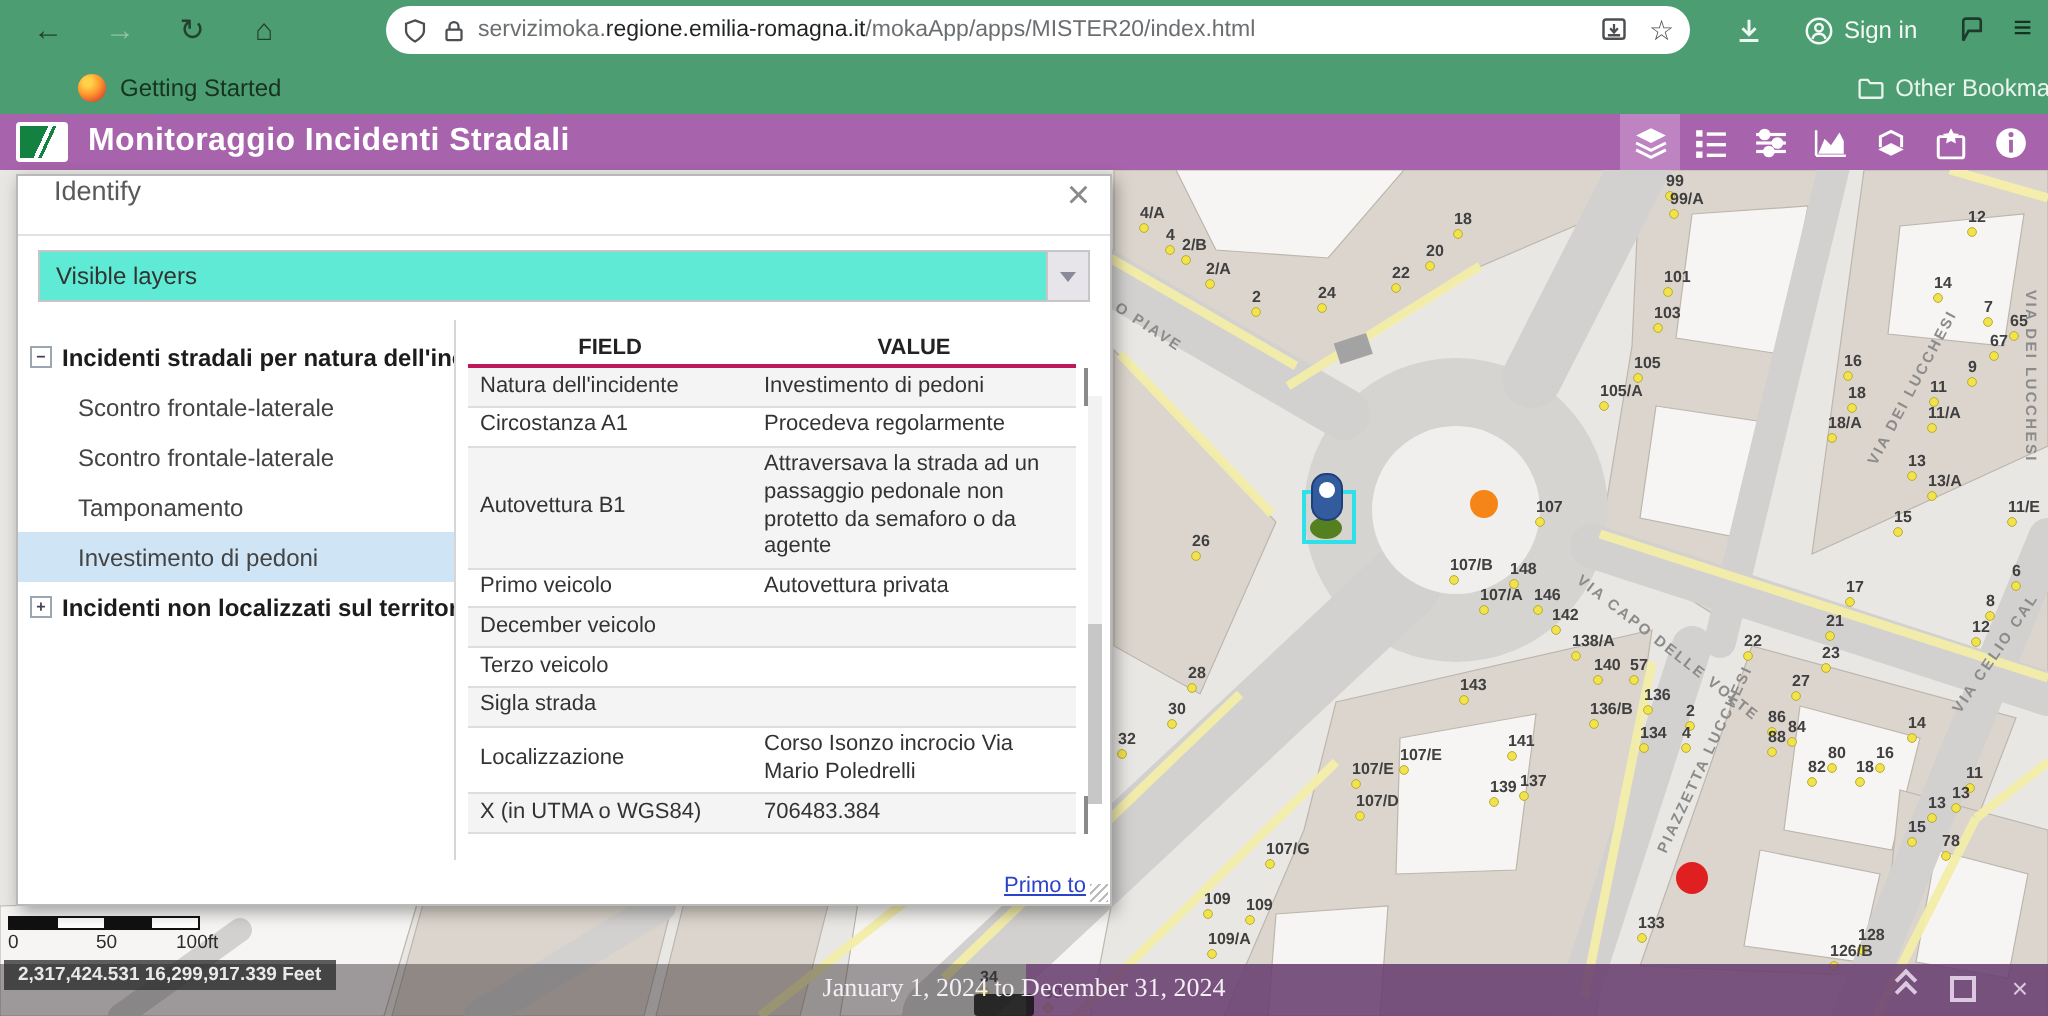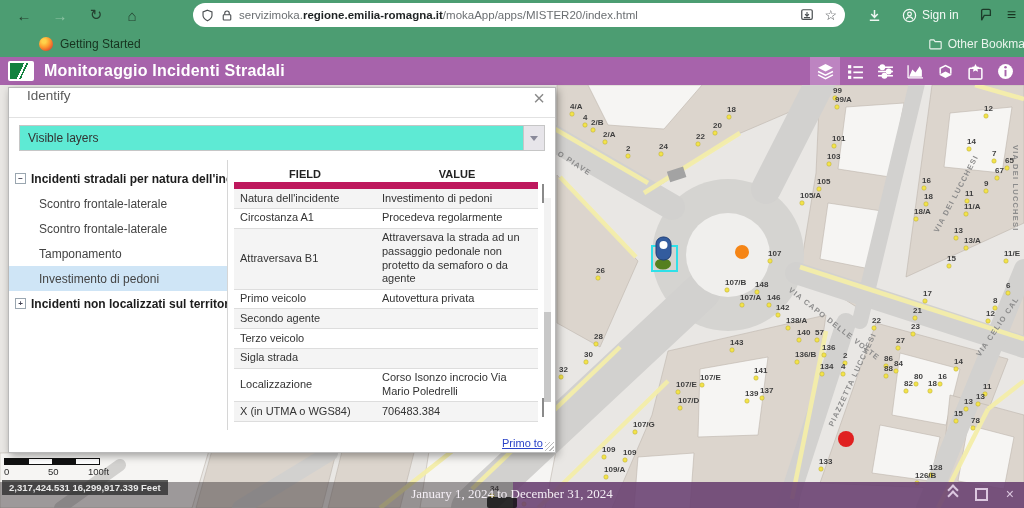--- a/index.html
+++ b/index.html
@@ -11,21 +11,21 @@
         font-family:"Liberation Sans",sans-serif;background:#e9e7e4;}
   
   .toolbar{position:absolute;left:0;top:0;width:1024px;height:30px;background:var(--green);
            display:flex;align-items:center;}
   .tb-icon{width:24px;height:24px;display:flex;align-items:center;justify-content:center;
            color:#24402f;font-size:15px;margin-left:12px;border-radius:4px;}
   .tb-icon.disabled{color:#8ec4a5;}
   .url-pill{position:absolute;left:193px;top:3px;width:652px;height:24px;background:#fff;
             border-radius:13px;display:flex;align-items:center;padding:0 8px;box-sizing:border-box;}
   .url-text{font-size:11.5px;color:#6b6f72;margin-left:6px;white-space:nowrap;overflow:hidden;flex:1;}
-  .url-text b{color:#1f2324;font-weight:700;}
+  .url-text b{color:#1f2324;font-weight:400;}
   .pill-right{display:flex;align-items:center;gap:10px;margin-left:4px;color:#4b4f52;}
   .tb-right{position:absolute;right:8px;top:0;height:30px;display:flex;align-items:center;gap:14px;}
   .signin{display:flex;align-items:center;gap:5px;color:#f4faf6;font-size:12px;padding:3px 6px;border-radius:4px;}
   .menu-glyph{color:#17331f;font-size:16px;font-weight:bold;}
   .bookmarks{position:absolute;left:0;top:30px;width:1024px;height:27px;background:var(--green);
              display:flex;align-items:center;font-size:12px;padding-left:27px;}
   .ff-logo{width:14px;height:14px;border-radius:50%;margin-left:12px;
            background:radial-gradient(circle at 35% 30%,#ffd24a 15%,#ff9a2e 45%,#e4572e 75%,#b5302a 100%);}
   .bm-label{color:#17331f;margin-left:7px;}
   .bm-right{position:absolute;right:10px;display:flex;align-items:center;gap:6px;color:#eaf4ed;}
@@ -62,21 +62,21 @@
   .tree{width:219px;border-right:1px solid #d6d6d6;padding-top:6px;box-sizing:border-box;overflow:hidden;}
   .tree-row{position:relative;height:25px;display:flex;align-items:center;font-size:12px;color:#444;cursor:pointer;}
   .tree-row .lbl{margin-left:30px;white-space:nowrap;}
   .tree-row.parent .lbl{font-weight:700;color:#1c1c1c;margin-left:22px;}
   .tree-row.selected{background:var(--sel);}
   .tbox{position:absolute;left:6px;width:9px;height:9px;border:1px solid #9aa6b0;background:#fff;
         font:700 8px/9px "Liberation Sans",sans-serif;color:#445;text-align:center;}
   .tablewrap{flex:1;padding:6px 4px 0 6px;position:relative;overflow:hidden;}
   .scrollzone{height:270px;overflow:hidden;margin-right:13px;}
   table.ftable{border-collapse:collapse;width:100%;font-size:11px;color:#333;table-layout:fixed;}
-  table.ftable th{font-weight:700;color:#222;text-align:center;padding:2px 4px;border-bottom:7px solid #be185d;font-size:11px;}
+  table.ftable th{font-weight:700;color:#222;text-align:center;padding:2px 4px;border-bottom:2px solid #be185d;font-size:11px;}
   table.ftable td{padding:2.5px 6px;border-bottom:1px solid #ddd;vertical-align:middle;line-height:1.25;
                   word-wrap:break-word;}
   table.ftable tr:nth-child(odd) td{background:#f4f4f4;}
   table.ftable col.c1{width:142px;}
   .vscroll{position:absolute;right:2px;top:24px;bottom:14px;width:11px;}
   .chev{width:7px;height:7px;border-right:2px solid #8a8a8a;border-bottom:2px solid #8a8a8a;margin:0 auto;}
   .chev.up{transform:rotate(-135deg);margin-top:2px;}
   .chev.down{transform:rotate(45deg);}
   .vtrack{position:absolute;top:14px;bottom:14px;left:2px;width:7px;background:#f2f2f2;}
   .vthumb{position:absolute;left:0;width:7px;background:#c7c7c7;top:56%;height:44%;}
@@ -557,29 +557,29 @@
             <tbody id="table-body">
                 <tr>
                   <td>Natura dell'incidente</td>
                   <td>Investimento di pedoni</td>
                 </tr>
                 <tr>
                   <td>Circostanza A1</td>
                   <td>Procedeva regolarmente</td>
                 </tr>
                 <tr>
-                  <td>Attraversava B1</td>
+                  <td>Autovettura B1</td>
                   <td>Attraversava la strada ad un passaggio pedonale non protetto da semaforo o da agente</td>
                 </tr>
                 <tr>
                   <td>Primo veicolo</td>
                   <td>Autovettura privata</td>
                 </tr>
                 <tr>
-                  <td>Secondo agente</td>
+                  <td>December veicolo</td>
                   <td></td>
                 </tr>
                 <tr>
                   <td>Terzo veicolo</td>
                   <td></td>
                 </tr>
                 <tr>
                   <td>Sigla strada</td>
                   <td></td>
                 </tr>

